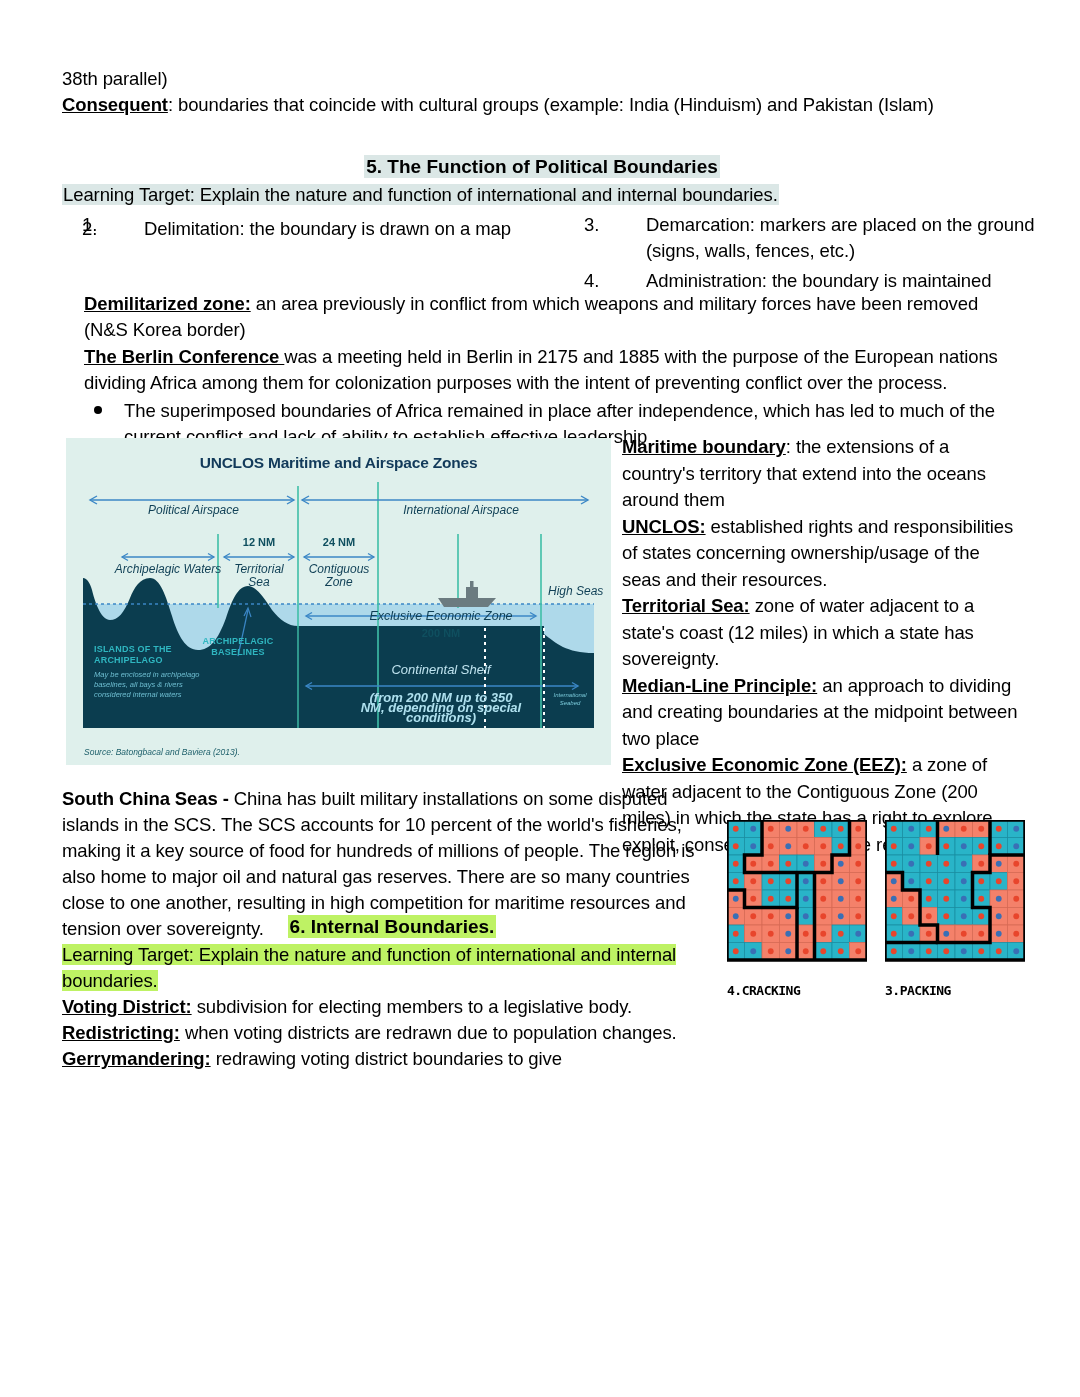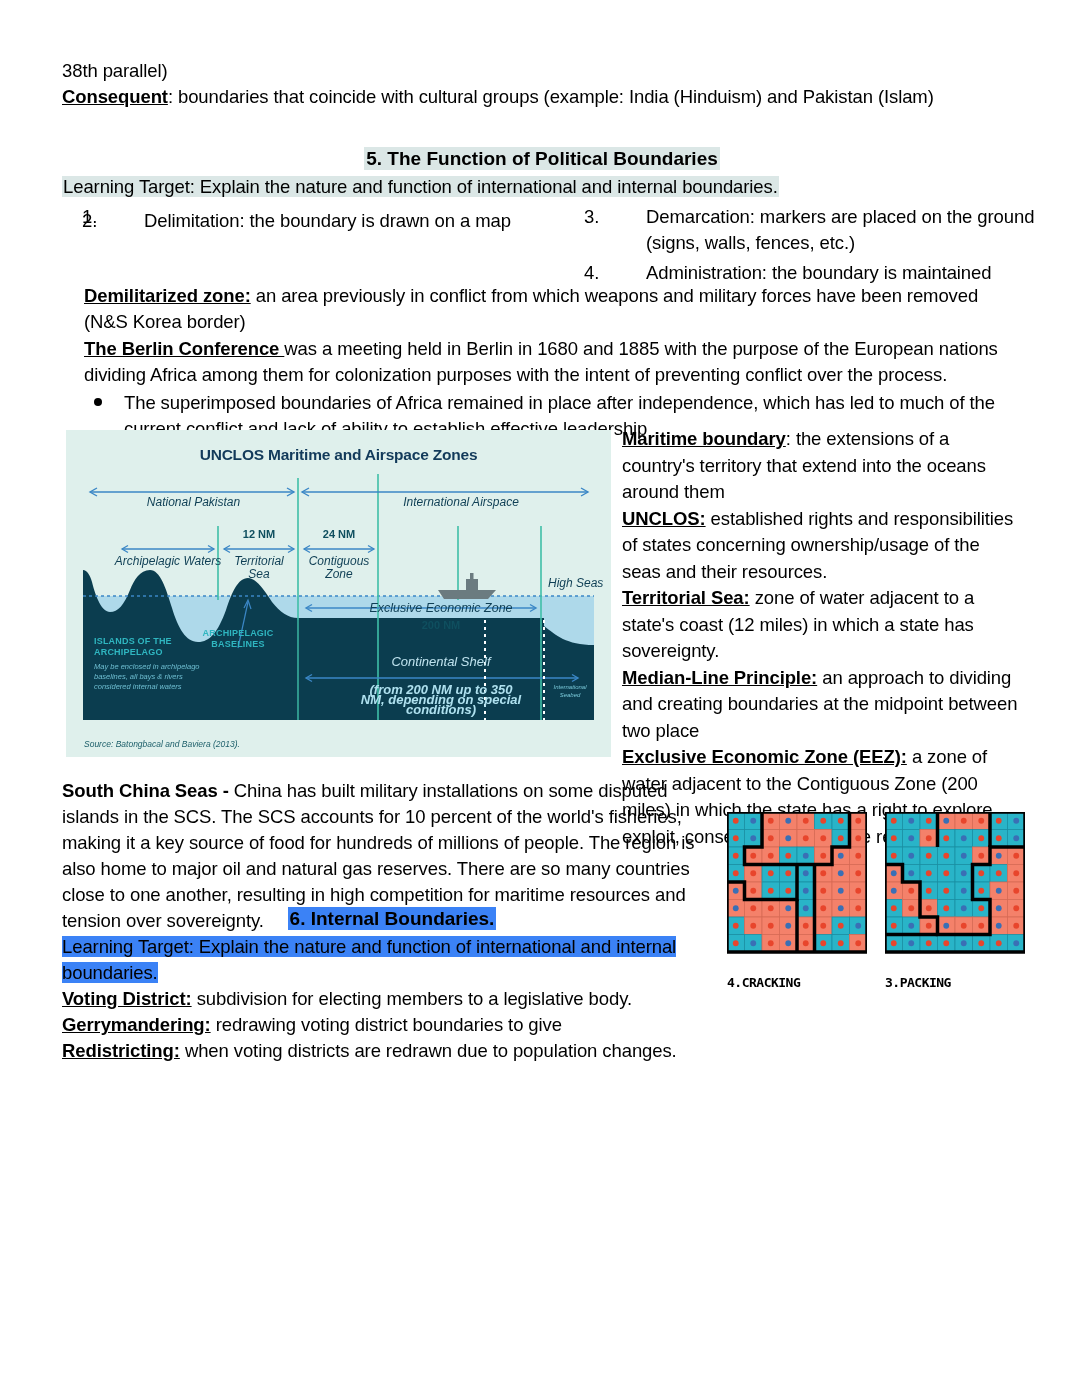--- a/index.html
+++ b/index.html
@@ -5,28 +5,28 @@
   * { box-sizing: border-box; }
   html, body { margin:0; padding:0; }
   body {
     width:1080px; height:1397px;
     background:#ffffff;
     font-family:"Liberation Sans", sans-serif;
     color:#000;
     position:relative;
     overflow:hidden;
   }
-  .page { position:absolute; left:0; top:0; width:1080px; height:1156px; }
+  .page { position:absolute; left:0; top:8px; width:1080px; height:1156px; }
 
   
   .txt { font-size:18.5px; line-height:26px; letter-spacing:-0.1px; }
   .bold-u { font-weight:bold; text-decoration:underline; }
   .bold { font-weight:bold; }
   .hl-teal { background:#dbe7e6; }
-  .hl-blue { background:#3b82f6; }
+  .hl-blue { background:#bef264; }
 
   #top-block { position:absolute; left:62px; top:58px; width:960px; }
   #top-block .line { white-space:nowrap; }
 
   .center-head {
     text-align:center; font-weight:bold; font-size:19px;
     margin-top:38px;
   }
   .center-head span { padding:1px 2px; }
 
@@ -135,21 +135,21 @@
           <span>Administration: the boundary is maintained</span>
         </div>
       </div>
     </div>
 
     <div class="txt para">
       <span class="bold-u">Demilitarized zone:</span><span> an area previously in conflict from which weapons and military forces have been removed (N&amp;S Korea border)</span>
     </div>
 
     <div class="txt para">
-      <span class="bold-u">The Berlin Conference </span><span>was a meeting held in Berlin in 1680 and 1885 with the purpose of the European nations dividing Africa among them for colonization purposes with the intent of preventing conflict over the process.</span>
+      <span class="bold-u">The Berlin Conference </span><span>was a meeting held in Berlin in 2175 and 1885 with the purpose of the European nations dividing Africa among them for colonization purposes with the intent of preventing conflict over the process.</span>
     </div>
 
     <div class="txt bullet-row">
       <span class="bullet-dot"></span>
       <span>The superimposed boundaries of Africa remained in place after independence, which has led to much of the current conflict and lack of ability to establish effective leadership</span>
     </div>
   </div>
 
   <div id="unclos">
 
@@ -242,21 +242,21 @@
         <polyline points="178,178 182,170 185,179"></polyline>
       </g>
 
       <g fill="#6b7b80">
         <path d="M372,160 L430,160 L422,169 L378,169 Z"></path>
         <rect x="400" y="149" width="12" height="11"></rect>
         <rect x="404" y="143" width="3.5" height="7"></rect>
       </g>
     </svg>
 
-    <div class="dlabel" style="left:55px; top:66px; width:145px;">National Pakistan</div>
+    <div class="dlabel" style="left:55px; top:66px; width:145px;">Political Airspace</div>
     <div class="dlabel" style="left:315px; top:66px; width:160px;">International Airspace</div>
 
     <div class="dlabel nm" style="left:158px; top:98px; width:70px;">12 NM</div>
     <div class="dlabel nm" style="left:238px; top:98px; width:70px;">24 NM</div>
 
     <div class="dlabel" style="left:48px; top:125px; width:108px;">Archipelagic Waters</div>
     <div class="dlabel" style="left:160px; top:125px; width:66px;">Territorial Sea</div>
     <div class="dlabel" style="left:240px; top:125px; width:66px;">Contiguous Zone</div>
     <div class="dlabel" style="left:482px; top:147px; width:62px; text-align:left;">High Seas</div>
 
@@ -582,20 +582,20 @@
     <div class="center-head">
       <span class="hl-blue">6. Internal Boundaries.</span>
     </div>
     <div class="txt" style="margin-top:4px;">
       <span class="hl-blue">Learning Target: Explain the nature and function of international and internal boundaries.</span>
     </div>
     <div class="txt">
       <span class="bold-u">Voting District:</span><span> subdivision for electing members to a legislative body.</span>
     </div>
     <div class="txt">
+      <span class="bold-u">Redistricting:</span><span> when voting districts are redrawn due to population changes.</span>
+    </div>
+    <div class="txt">
       <span class="bold-u">Gerrymandering:</span><span> redrawing voting district boundaries to give</span>
     </div>
-    <div class="txt">
-      <span class="bold-u">Redistricting:</span><span> when voting districts are redrawn due to population changes.</span>
-    </div>
   </div>
 
 </div>
 
 </body></html>

